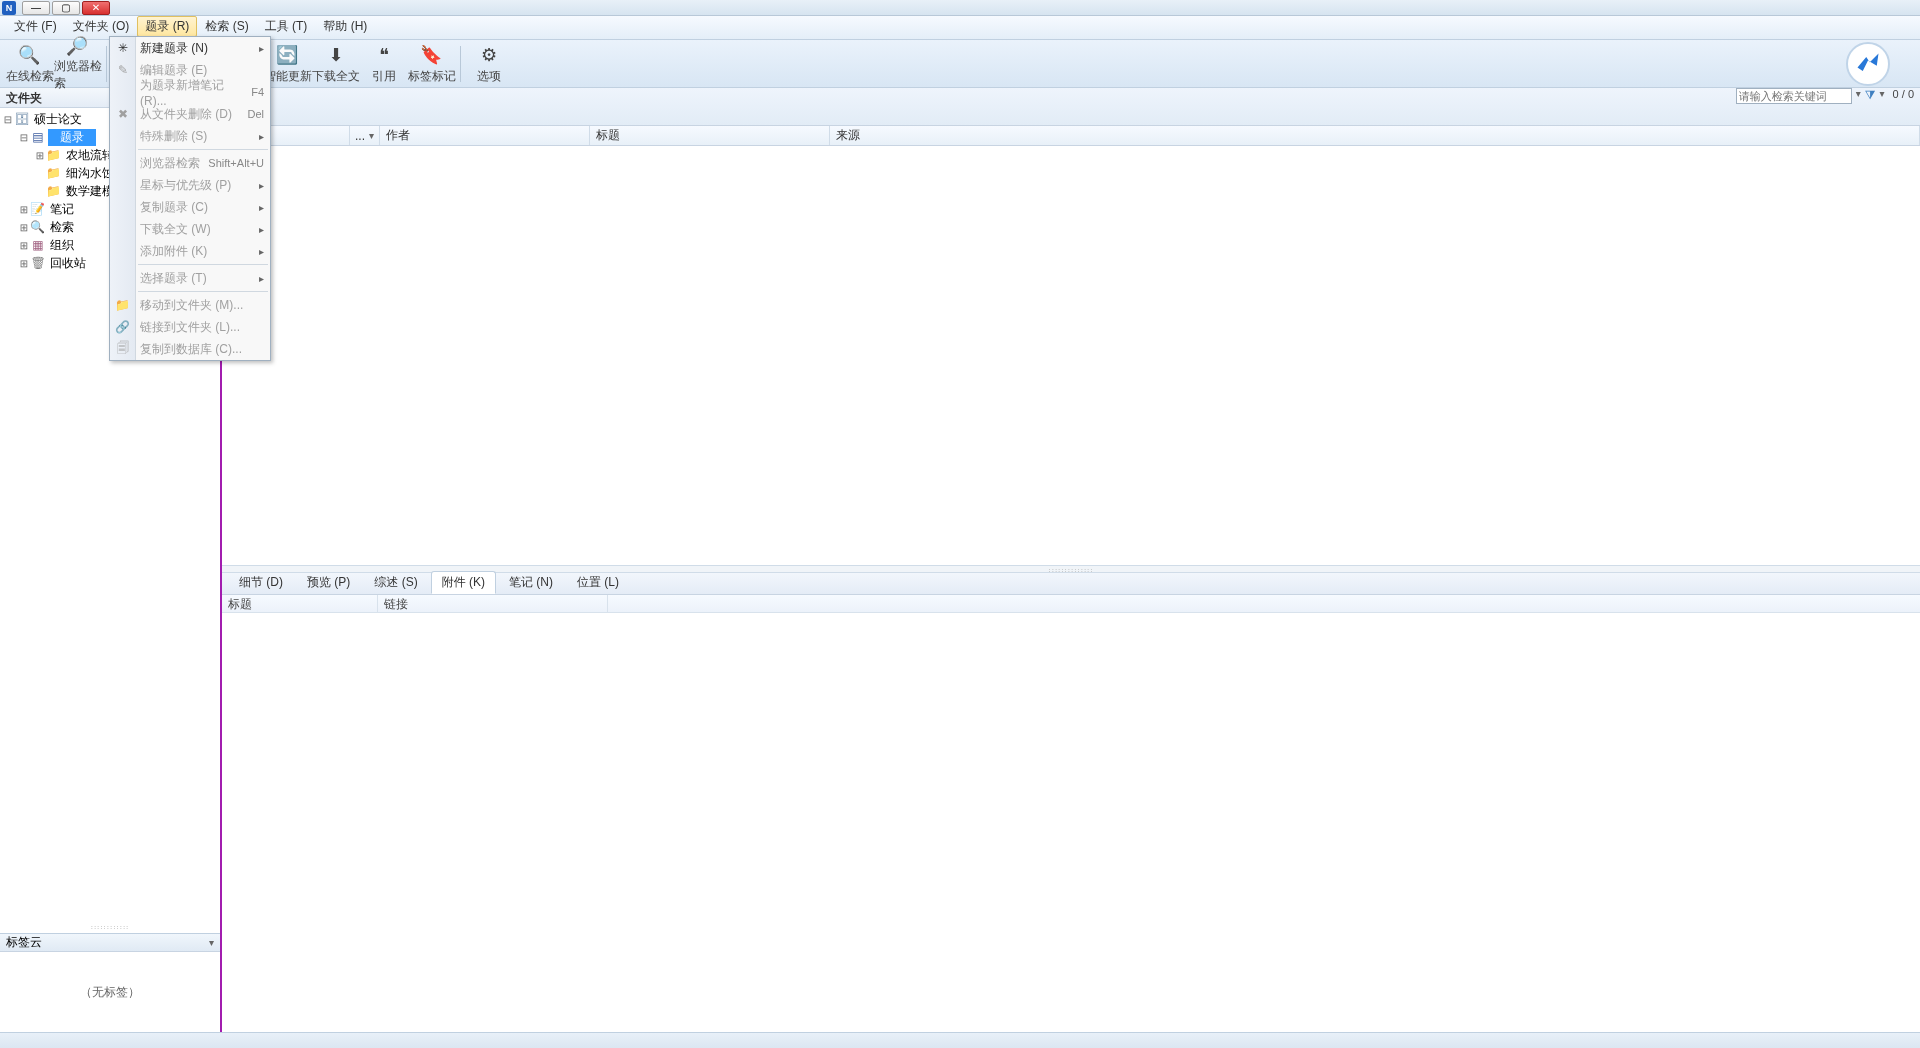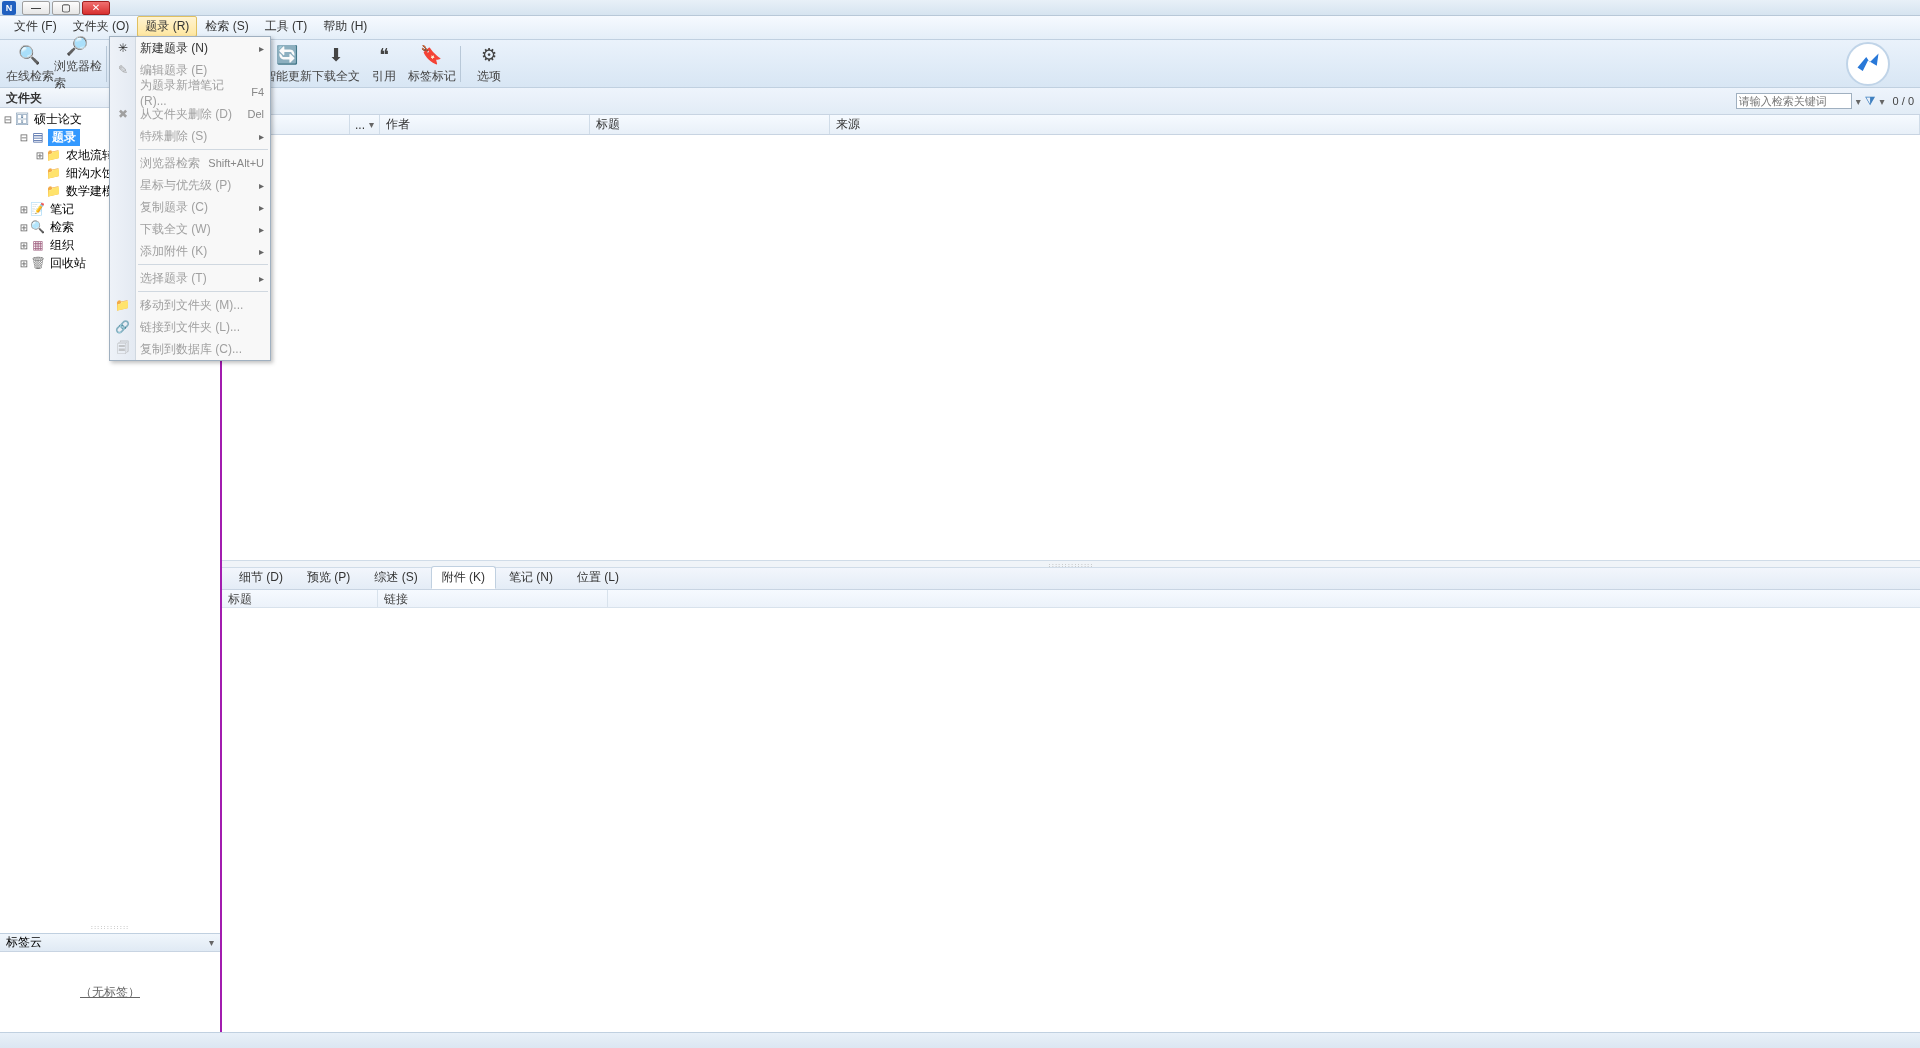--- a/index.html
+++ b/index.html
@@ -34,31 +34,31 @@
 .tree-node { display: flex; align-items: center; height: 18px; padding-left: 4px; cursor: default; white-space: nowrap; }
 .tree-node .exp { width: 12px; text-align: center; color: #666; font-size: 10px; }
 .tree-node .ico { width: 16px; height: 14px; display: inline-flex; align-items: center; justify-content: center; margin-right: 2px; }
 .folder-ico { color: #e8b848; }
 .db-ico { color: #6080a0; }
 .list-ico { color: #4060a0; }
 .note-ico { color: #6080a0; }
 .search-ico { color: #60a060; }
 .org-ico { color: #a06080; }
 .trash-ico { color: #808080; }
-.tree-node.selected .label-span { background: #3399ff; color: #fff; padding: 0 4px; font-weight: bold; }
+.tree-node.selected .label-span { background: #3399ff; color: #fff; padding: 0 12px; }
 .tree-node .label-span { padding: 0 2px; }
 
 .tag-panel { border-top: 1px solid #c0d0e0; }
 .tag-header { height: 18px; background: linear-gradient(#f0f6fc,#e0eaf4); padding: 1px 6px; display: flex; align-items: center; justify-content: space-between; border-bottom: 1px solid #c8d4e2; }
-.tag-body { height: 80px; display: flex; align-items: center; justify-content: center; color: #666; text-decoration: underline; }
+.tag-body { height: 80px; display: flex; align-items: center; justify-content: center; color: #666; }
 .pan-dots { text-align:center; color:#b0b0b0; font-size:8px; letter-spacing:1px; height:8px; line-height:6px; }
 
 
 .right-panel { flex: 1; display: flex; flex-direction: column; }
-.list-toolbar { height: 27px; background: linear-gradient(#eef4fc,#e2ecf6); border-bottom: 1px solid #c8d4e2; display: flex; align-items: center; justify-content: flex-end; padding: 0 6px; gap: 4px; }
+.list-toolbar { height: 38px; background: linear-gradient(#eef4fc,#e2ecf6); border-bottom: 1px solid #c8d4e2; display: flex; justify-content: flex-end; padding: 0 6px; gap: 4px; }
 .search-box { width: 116px; height: 16px; border: 1px solid #a0b0c0; background: #fff; padding: 0 2px; color: #aaa; font-size: 11px; }
 .counter { color: #444; font-size: 11px; margin-left: 4px; }
 
 .list-header { height: 20px; background: linear-gradient(#f6faff,#e8f0f8); border-bottom: 1px solid #c8d4e2; display: flex; }
 .list-header .col { border-right: 1px solid #d0dce8; padding: 2px 6px; color: #333; display: flex; align-items: center; }
 .list-body { flex: 1; background: #fff; }
 
 .splitter-h { height: 8px; background: #f0f4f8; text-align: center; color: #b0b0b0; font-size: 8px; letter-spacing: 1px; cursor: row-resize; border-top: 1px solid #d0dce8; border-bottom: 1px solid #d0dce8; }
 
 .detail-tabs { height: 22px; background: linear-gradient(#f2f6fc,#e4ecf6); display: flex; align-items: flex-end; padding: 0 6px; border-bottom: 1px solid #c8d4e2; gap: 2px; }

